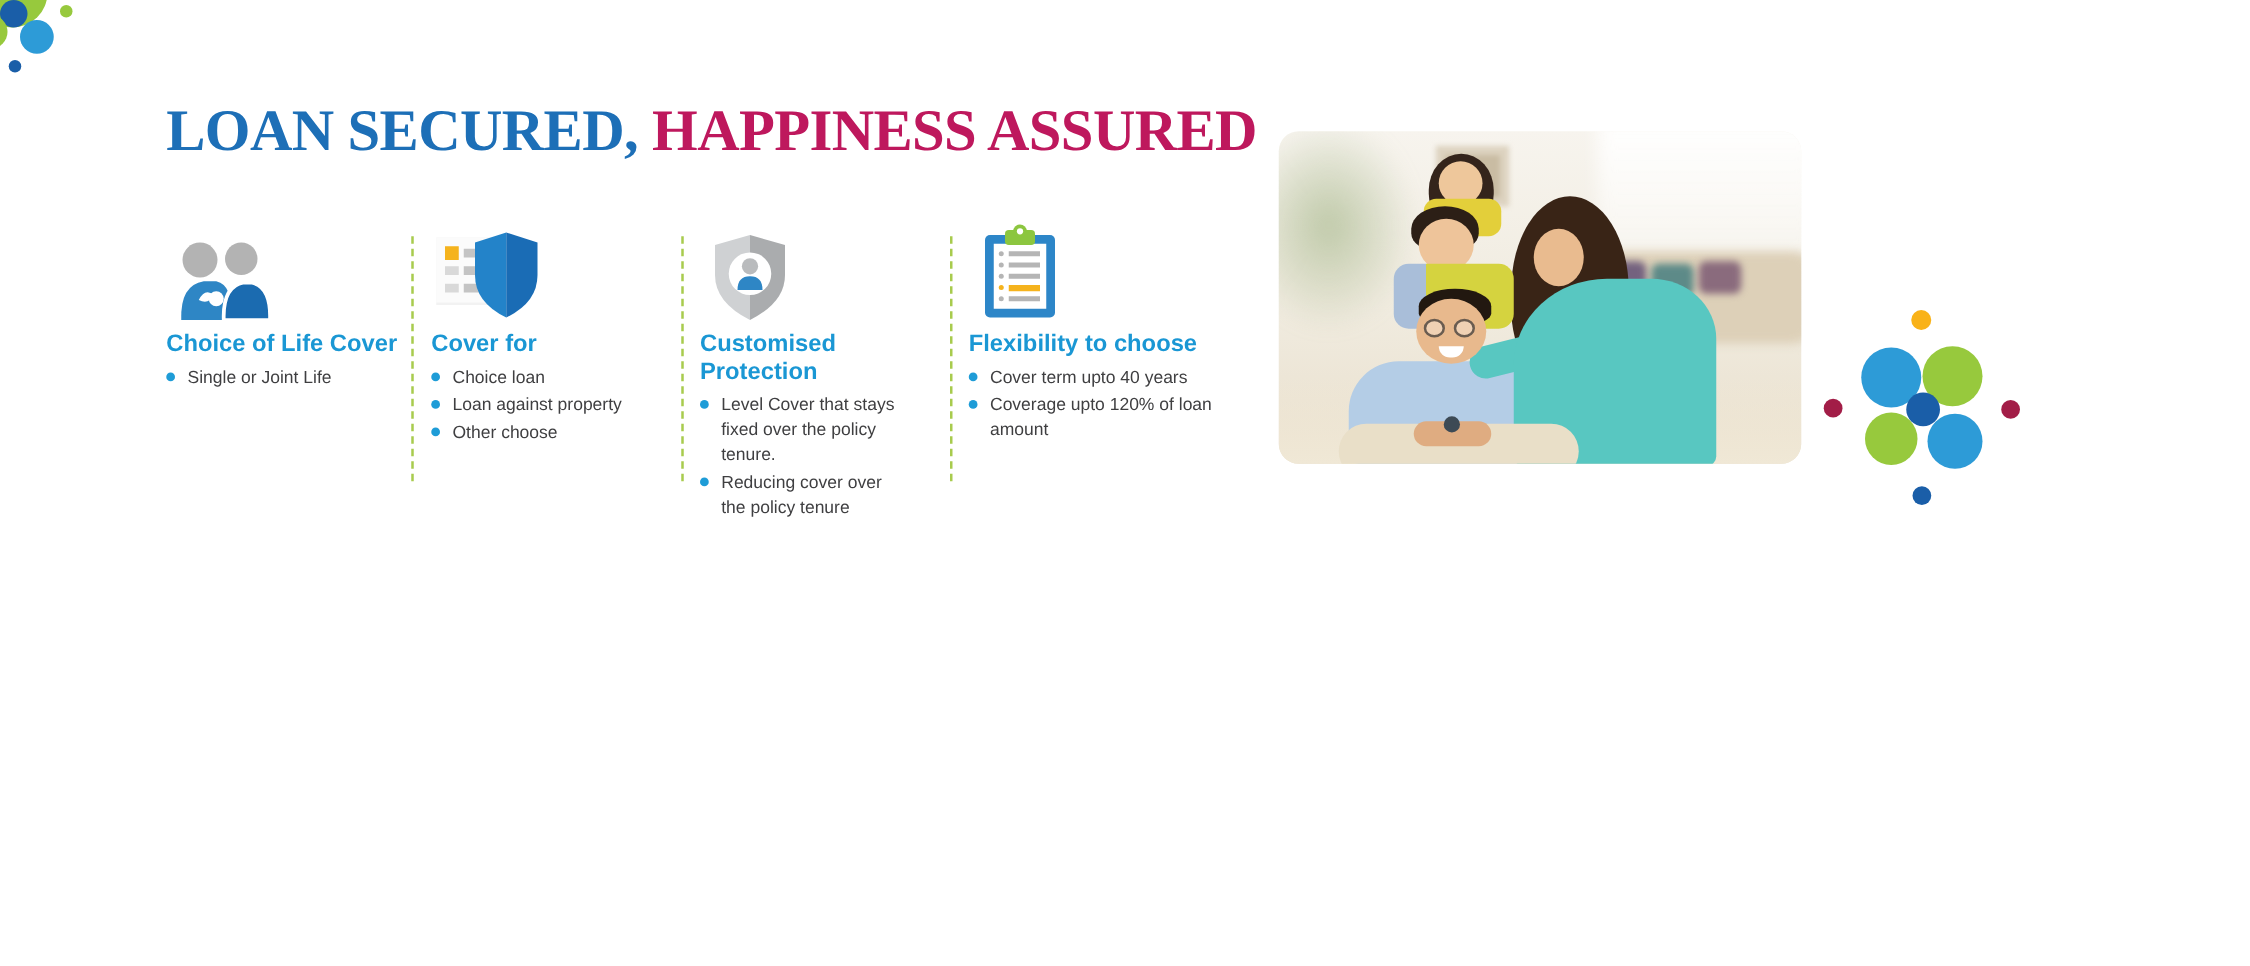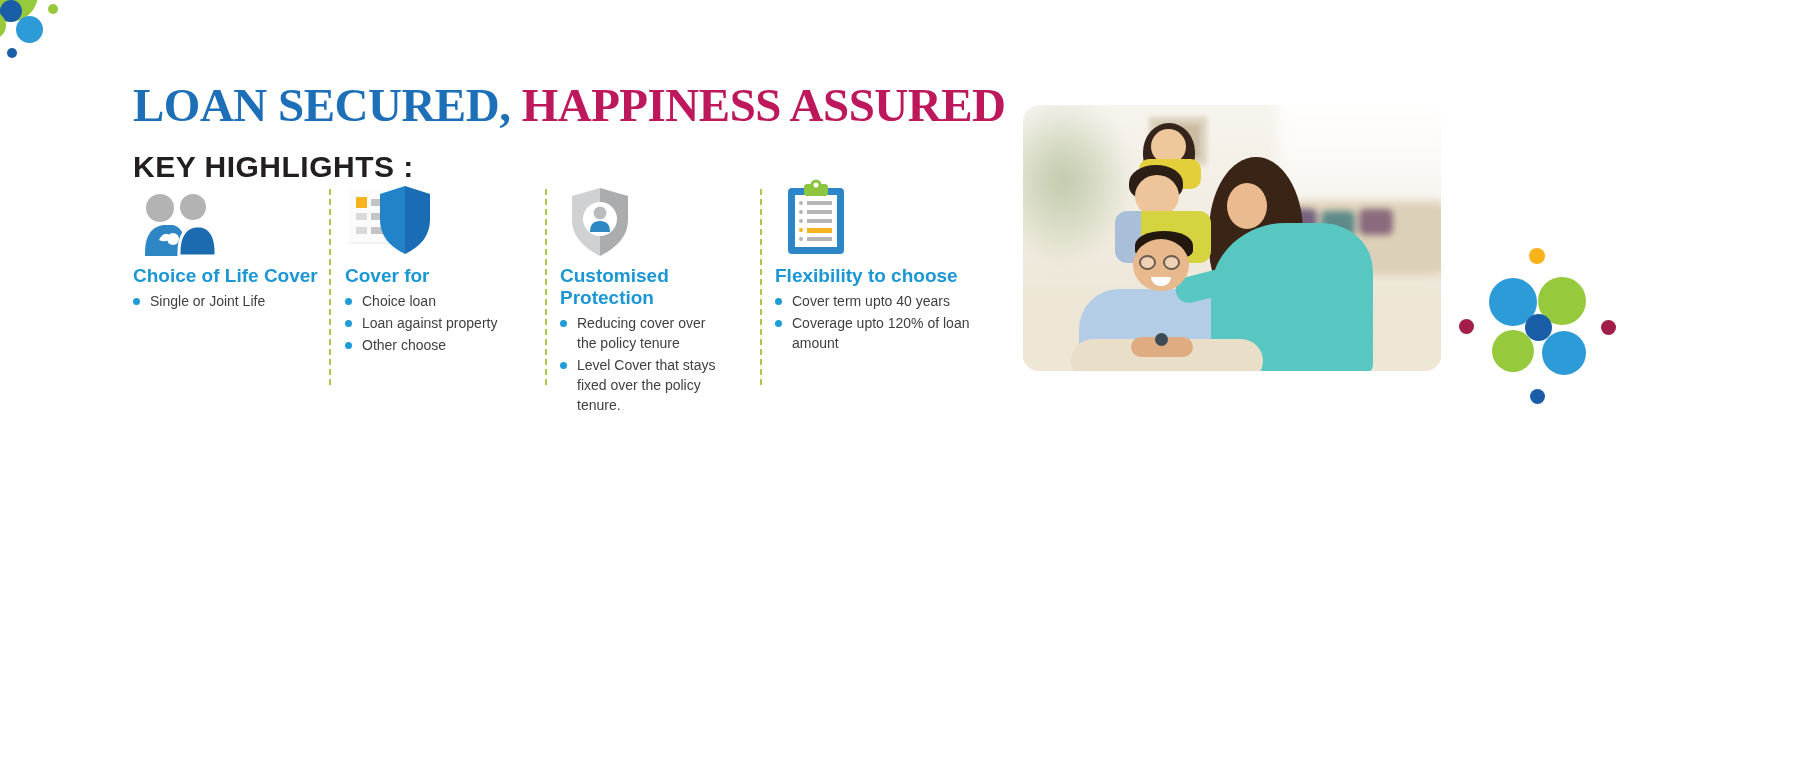--- a/index.html
+++ b/index.html
@@ -93,21 +93,20 @@
     <span class="c" style="left:-21px; top:12px; width:27px; height:27px; background:#97c93d;"></span>
     <span class="c" style="left:16px; top:16px; width:27px; height:27px; background:#2d9bd7;"></span>
     <span class="c" style="left:48px; top:4px; width:10px; height:10px; background:#97c93d;"></span>
     <span class="c" style="left:7px; top:48px; width:10px; height:10px; background:#1a5ea8;"></span>
   </div>
 
   <h1 class="headline">
     <span class="t-blue">LOAN SECURED,</span>
     <span class="t-green">HAPPINESS ASSURED</span>
   </h1>
-  <h2 class="subheading">KEY HIGHLIGHTS :</h2>
 
   <div class="columns">
 
     <div class="col col1">
       <div class="icon-box">
         <svg width="82" height="64" viewBox="0 0 82 64">
           <circle cx="23" cy="16" r="14" fill="#b3b3b3"></circle>
           <circle cx="56" cy="15" r="13" fill="#b3b3b3"></circle>
           <path d="M8,64 Q7,36 26,33 L36,33 Q50,36 48,64 Z" fill="#2e86c5"></path>
           <path d="M42,64 Q41,37 58,34 L64,34 Q80,37 79,64 Z" fill="#1b6bb0" stroke="#ffffff" stroke-width="3"></path>
@@ -167,25 +166,25 @@
           <path d="M30,2 L30,70 Q58,56 58,34 L58,10 Z" fill="#aaacae"></path>
           <circle cx="30" cy="33" r="17" fill="#ffffff"></circle>
           <circle cx="30" cy="27" r="6.5" fill="#b9bbbd"></circle>
           <path d="M20,46 Q20,35 30,35 Q40,35 40,46 Z" fill="#2e86c5"></path>
         </svg>
       </div>
       <div class="col-title">Customised Protection</div>
       <div class="blist">
         <div class="bitem">
           <span class="dot"></span>
+          <span class="btext" style="max-width:150px; display:inline-block;">Level Cover that stays fixed over the policy tenure.</span>
+        </div>
+        <div class="bitem">
+          <span class="dot"></span>
           <span class="btext" style="max-width:150px; display:inline-block;">Reducing cover over the policy tenure</span>
-        </div>
-        <div class="bitem">
-          <span class="dot"></span>
-          <span class="btext" style="max-width:150px; display:inline-block;">Level Cover that stays fixed over the policy tenure.</span>
         </div>
       </div>
     </div>
 
     <div class="vsep"></div>
 
     <div class="col col4">
       <div class="icon-box">
         <svg width="62" height="78" viewBox="0 0 62 78">
           <rect x="3" y="10" width="56" height="66" rx="4" fill="#2d86c8"></rect>

